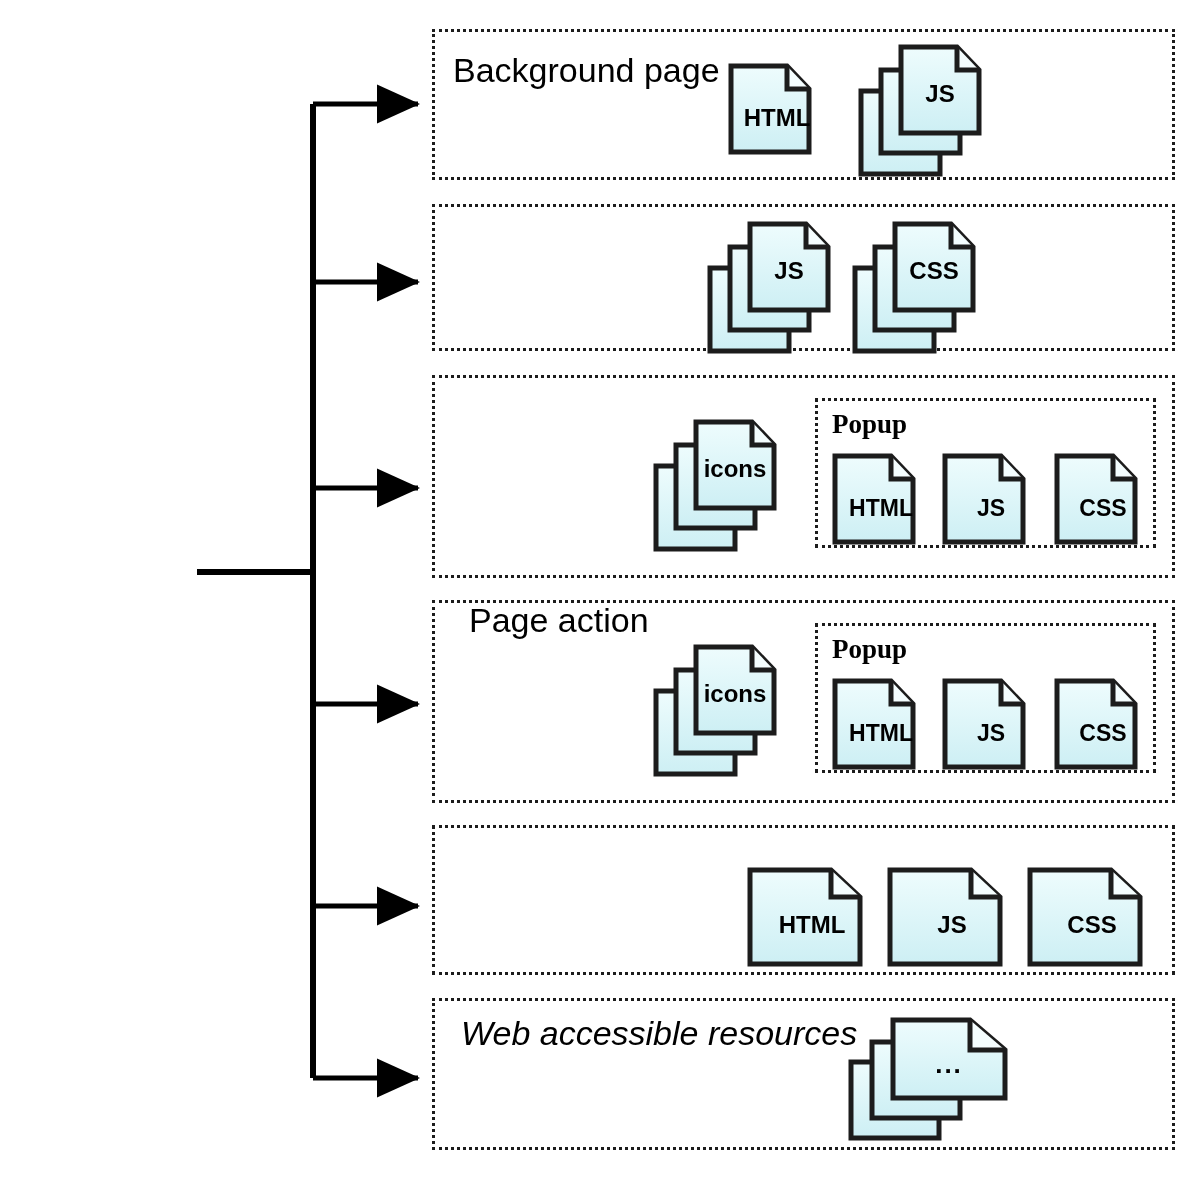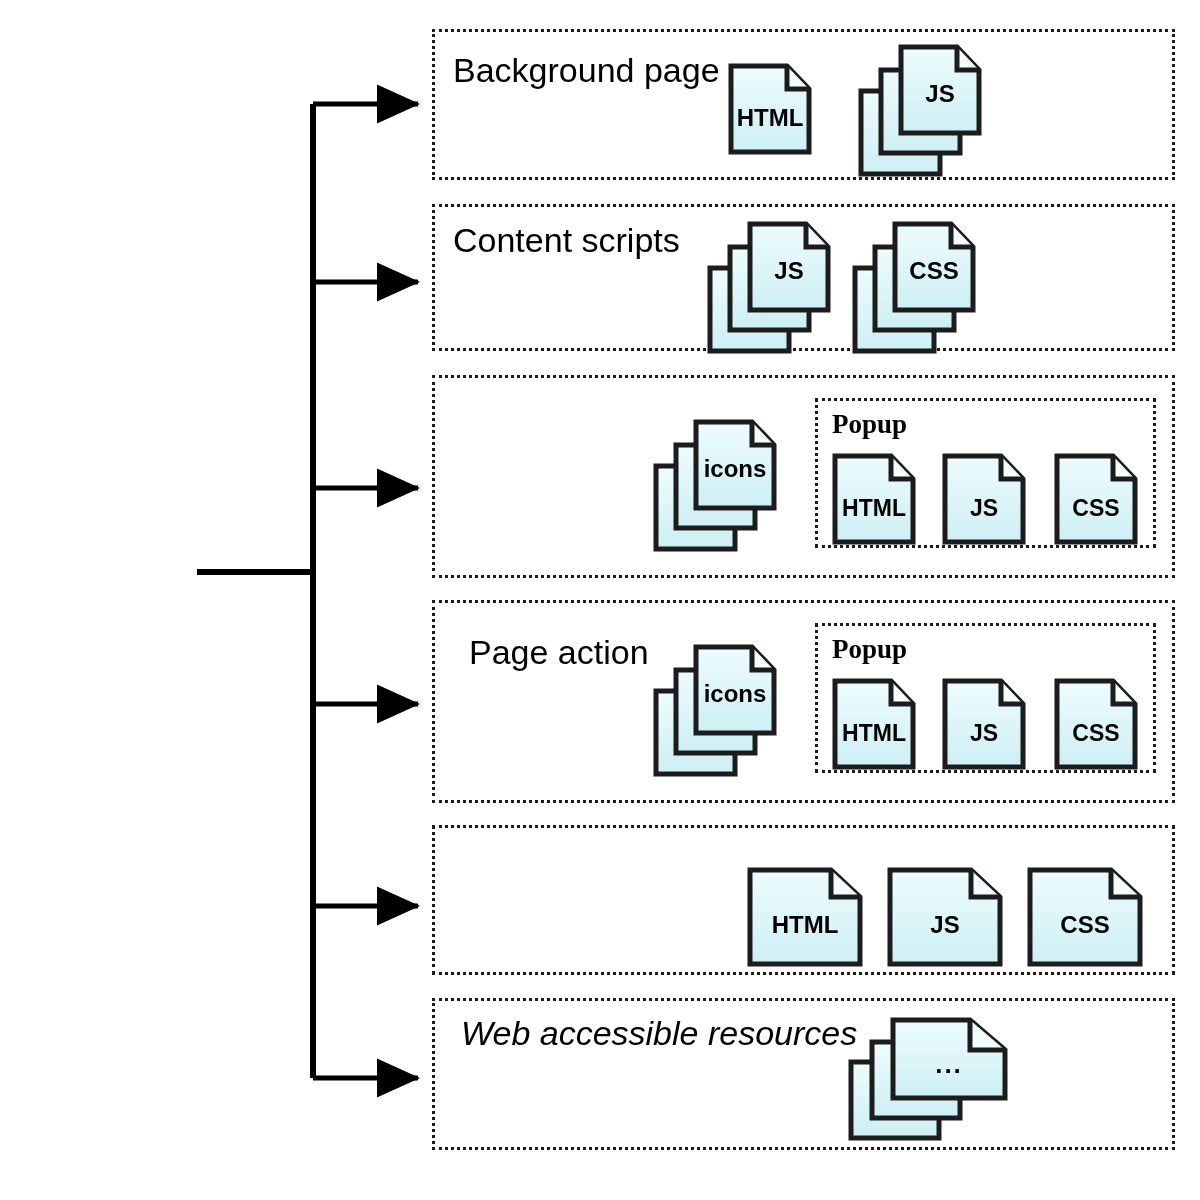--- a/index.html
+++ b/index.html
@@ -82,21 +82,21 @@
     white-space: nowrap;
   }
 
   
   .fileicon {
     position: absolute;
   }
   .fileicon svg { display: block; }
   .fileicon .flabel {
     position: absolute;
-    left: 0;
+    left: 7px;
     width: 100%;
     text-align: center;
     font-weight: bold;
     color: #000000;
     white-space: nowrap;
   }
   .fileicon.sz-md .flabel { font-size: 24px; }
   .fileicon.sz-sm .flabel { font-size: 23px; }
   .dots-label { letter-spacing: 2px; }
 </style>
@@ -153,21 +153,20 @@
         <rect x="3" y="47" width="79" height="83" fill="url(#gs1)" stroke="#1c1c1c" stroke-width="5"></rect>
         <rect x="23" y="26" width="79" height="83" fill="url(#gs1)" stroke="#1c1c1c" stroke-width="5"></rect>
         <path d="M43,3 L99,3 L121,26 L121,89 L43,89 Z" fill="url(#gs1)" stroke="#1c1c1c" stroke-width="5" stroke-linejoin="miter"></path>
         <path d="M99,3 L99,26 L121,26" fill="#f4fdfe" stroke="#1c1c1c" stroke-width="5" stroke-linejoin="miter"></path>
       </svg>
       <div class="flabel" style="top:36px; left:43px; width:78px;">JS</div>
     </div>
   </div>
 
   <div class="panel" style="left:432px; top:204px; width:743px; height:147px;">
-    <div class="panel-title" style="left:18px; top:16px;">Content scripts</div>
 
     <div class="fileicon sz-md" style="left:272px; top:14px;">
       <svg width="126" height="133" viewBox="0 0 126 133">
         <defs>
           <linearGradient id="gs2" x1="0" y1="0" x2="0" y2="1">
             <stop offset="0%" stop-color="#eefcfd"></stop>
               <stop offset="100%" stop-color="#cdeff4"></stop>
           </linearGradient>
         </defs>
         <rect x="3" y="47" width="79" height="83" fill="url(#gs2)" stroke="#1c1c1c" stroke-width="5"></rect>
@@ -254,21 +253,21 @@
             </defs>
           <path d="M3,3 L59,3 L81,26 L81,89 L3,89 Z" fill="url(#gp3)" stroke="#1c1c1c" stroke-width="5" stroke-linejoin="miter"></path>
           <path d="M59,3 L59,26 L81,26" fill="#f4fdfe" stroke="#1c1c1c" stroke-width="5" stroke-linejoin="miter"></path>
         </svg>
         <div class="flabel" style="top:42px;">CSS</div>
       </div>
     </div>
   </div>
 
   <div class="panel" style="left:432px; top:600px; width:743px; height:203px;">
-    <div class="panel-title" style="left:34px; top:32px;text-align:center;">Page action</div>
+    <div class="panel-title" style="left:34px; top:0;text-align:center;">Page action</div>
 
     <div class="fileicon sz-md" style="left:218px; top:41px;">
       <svg width="126" height="133" viewBox="0 0 126 133">
         <defs>
             <linearGradient id="gs5" x1="0" y1="0" x2="0" y2="1">
           <stop offset="0%" stop-color="#eefcfd"></stop>
               <stop offset="100%" stop-color="#cdeff4"></stop>
             </linearGradient>
           </defs>
         <rect x="3" y="47" width="79" height="83" fill="url(#gs5)" stroke="#1c1c1c" stroke-width="5"></rect>

